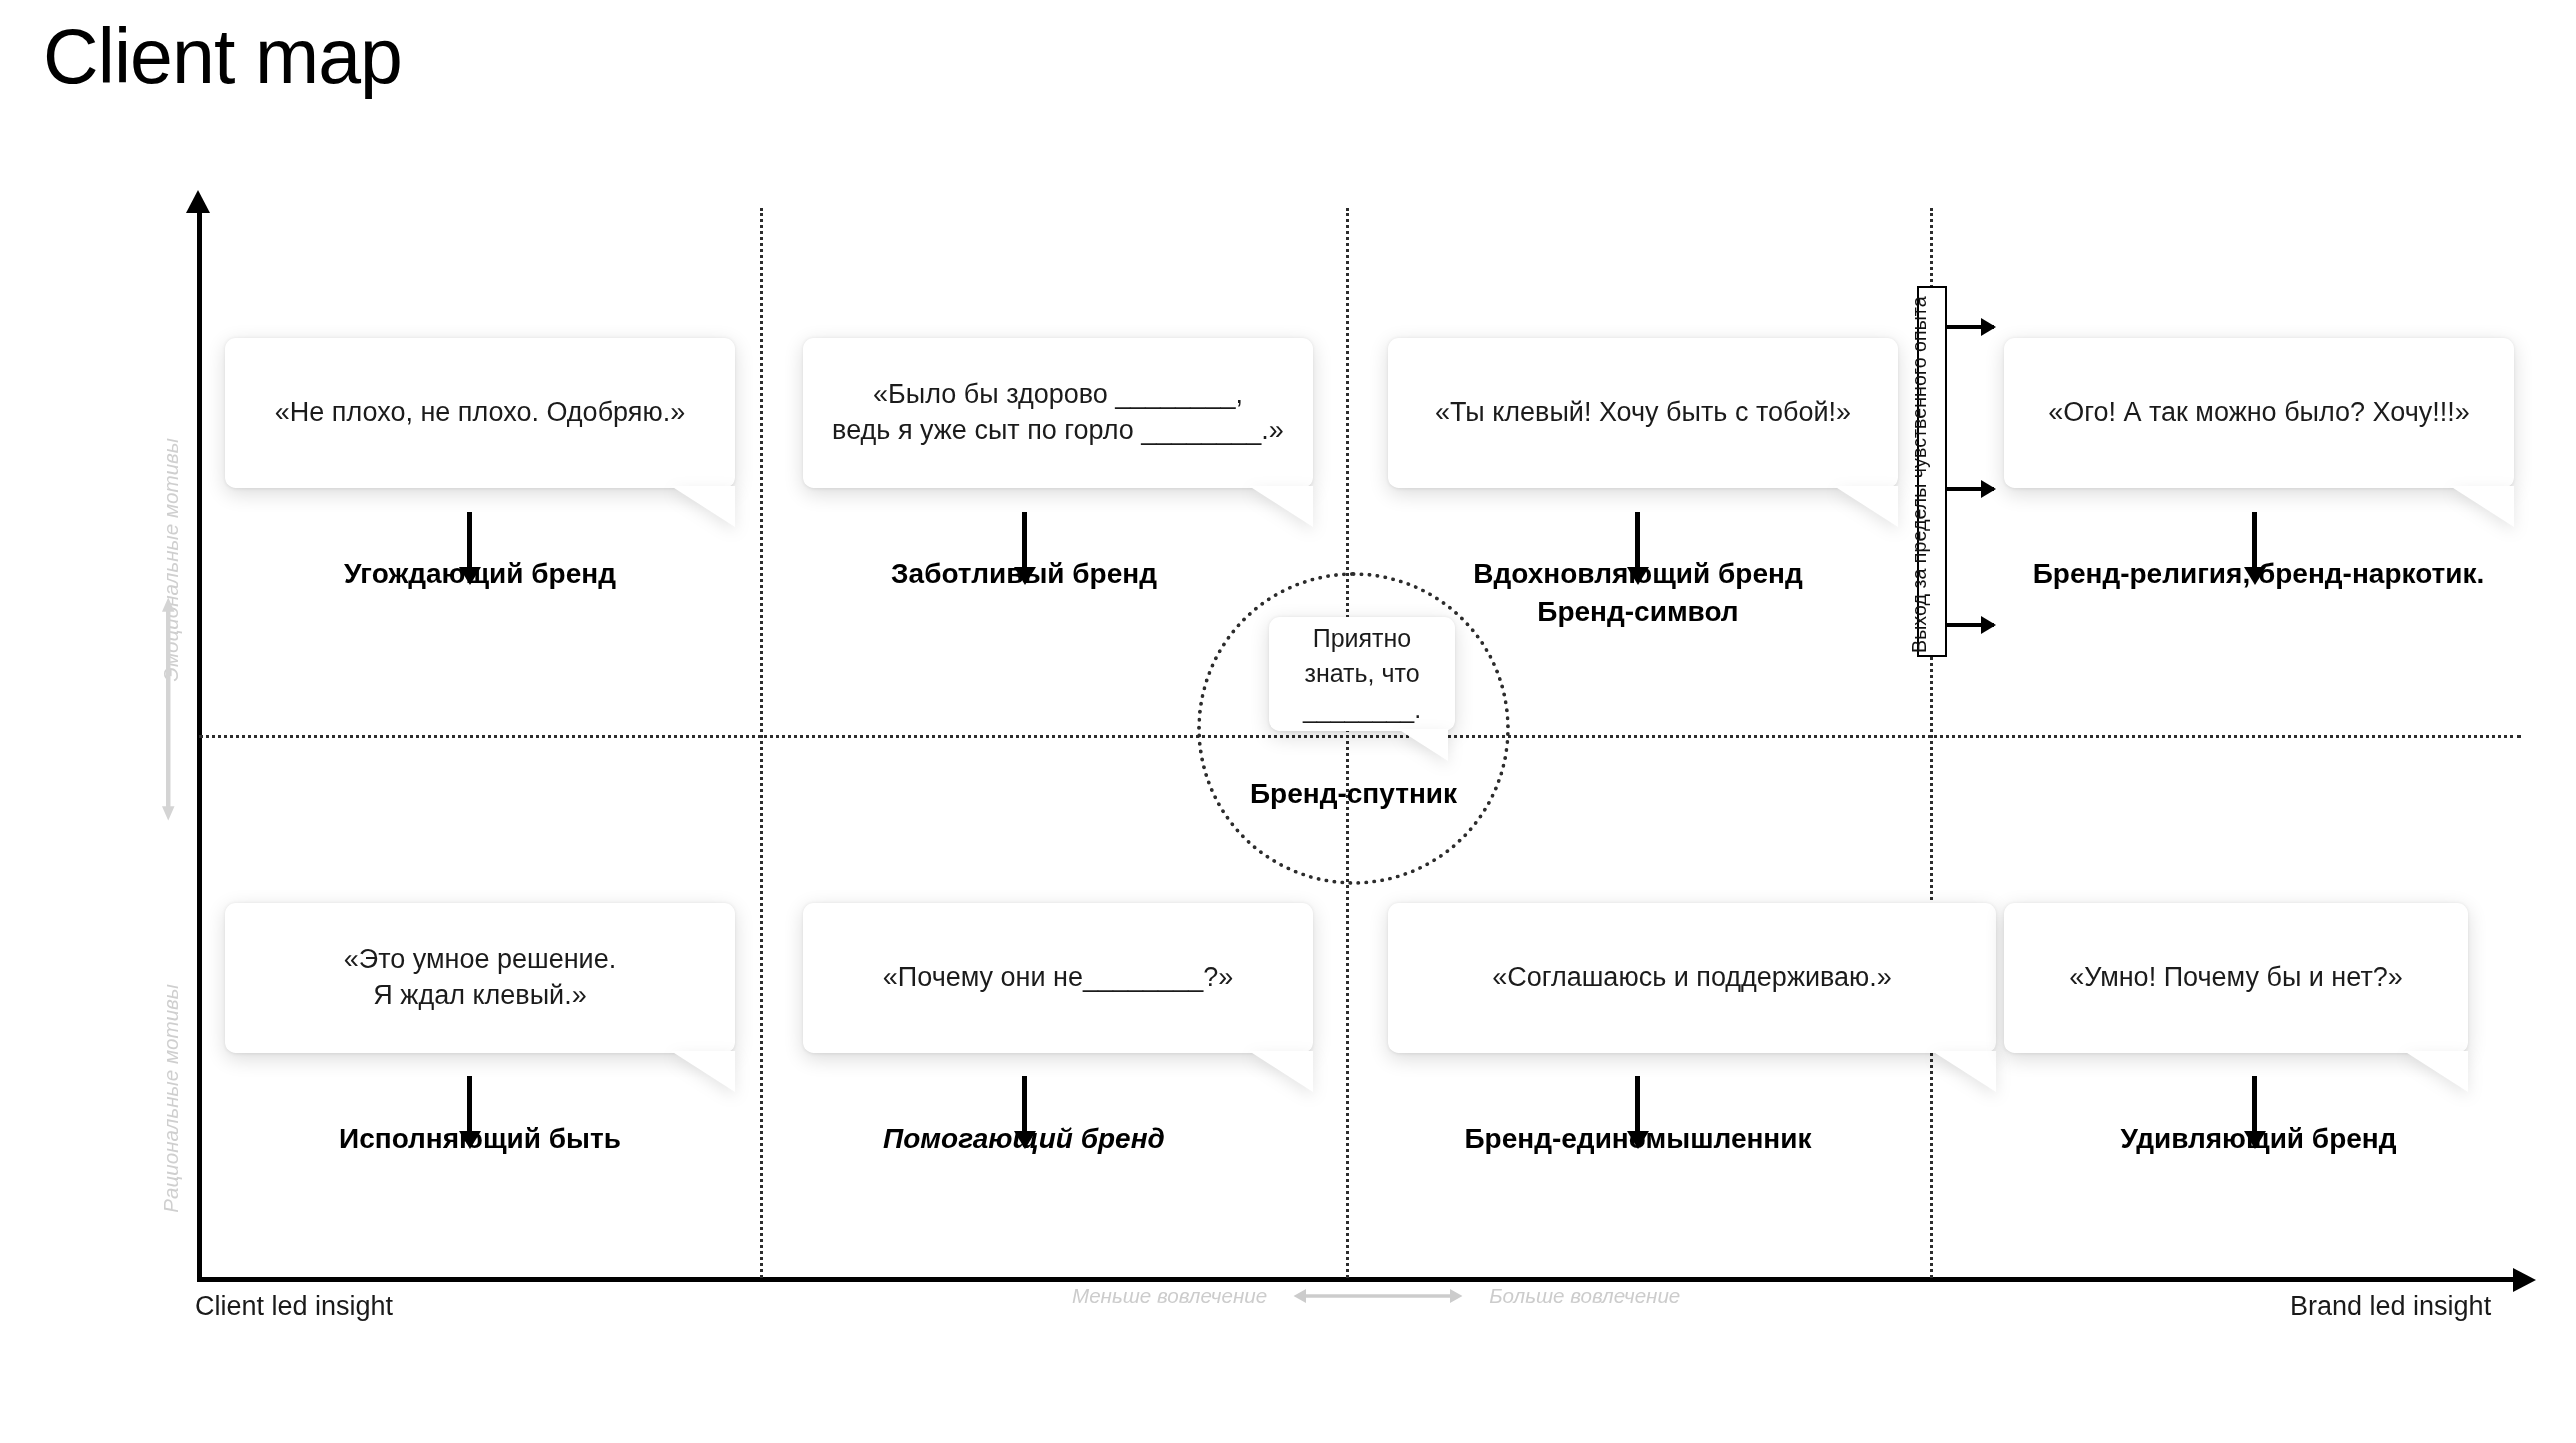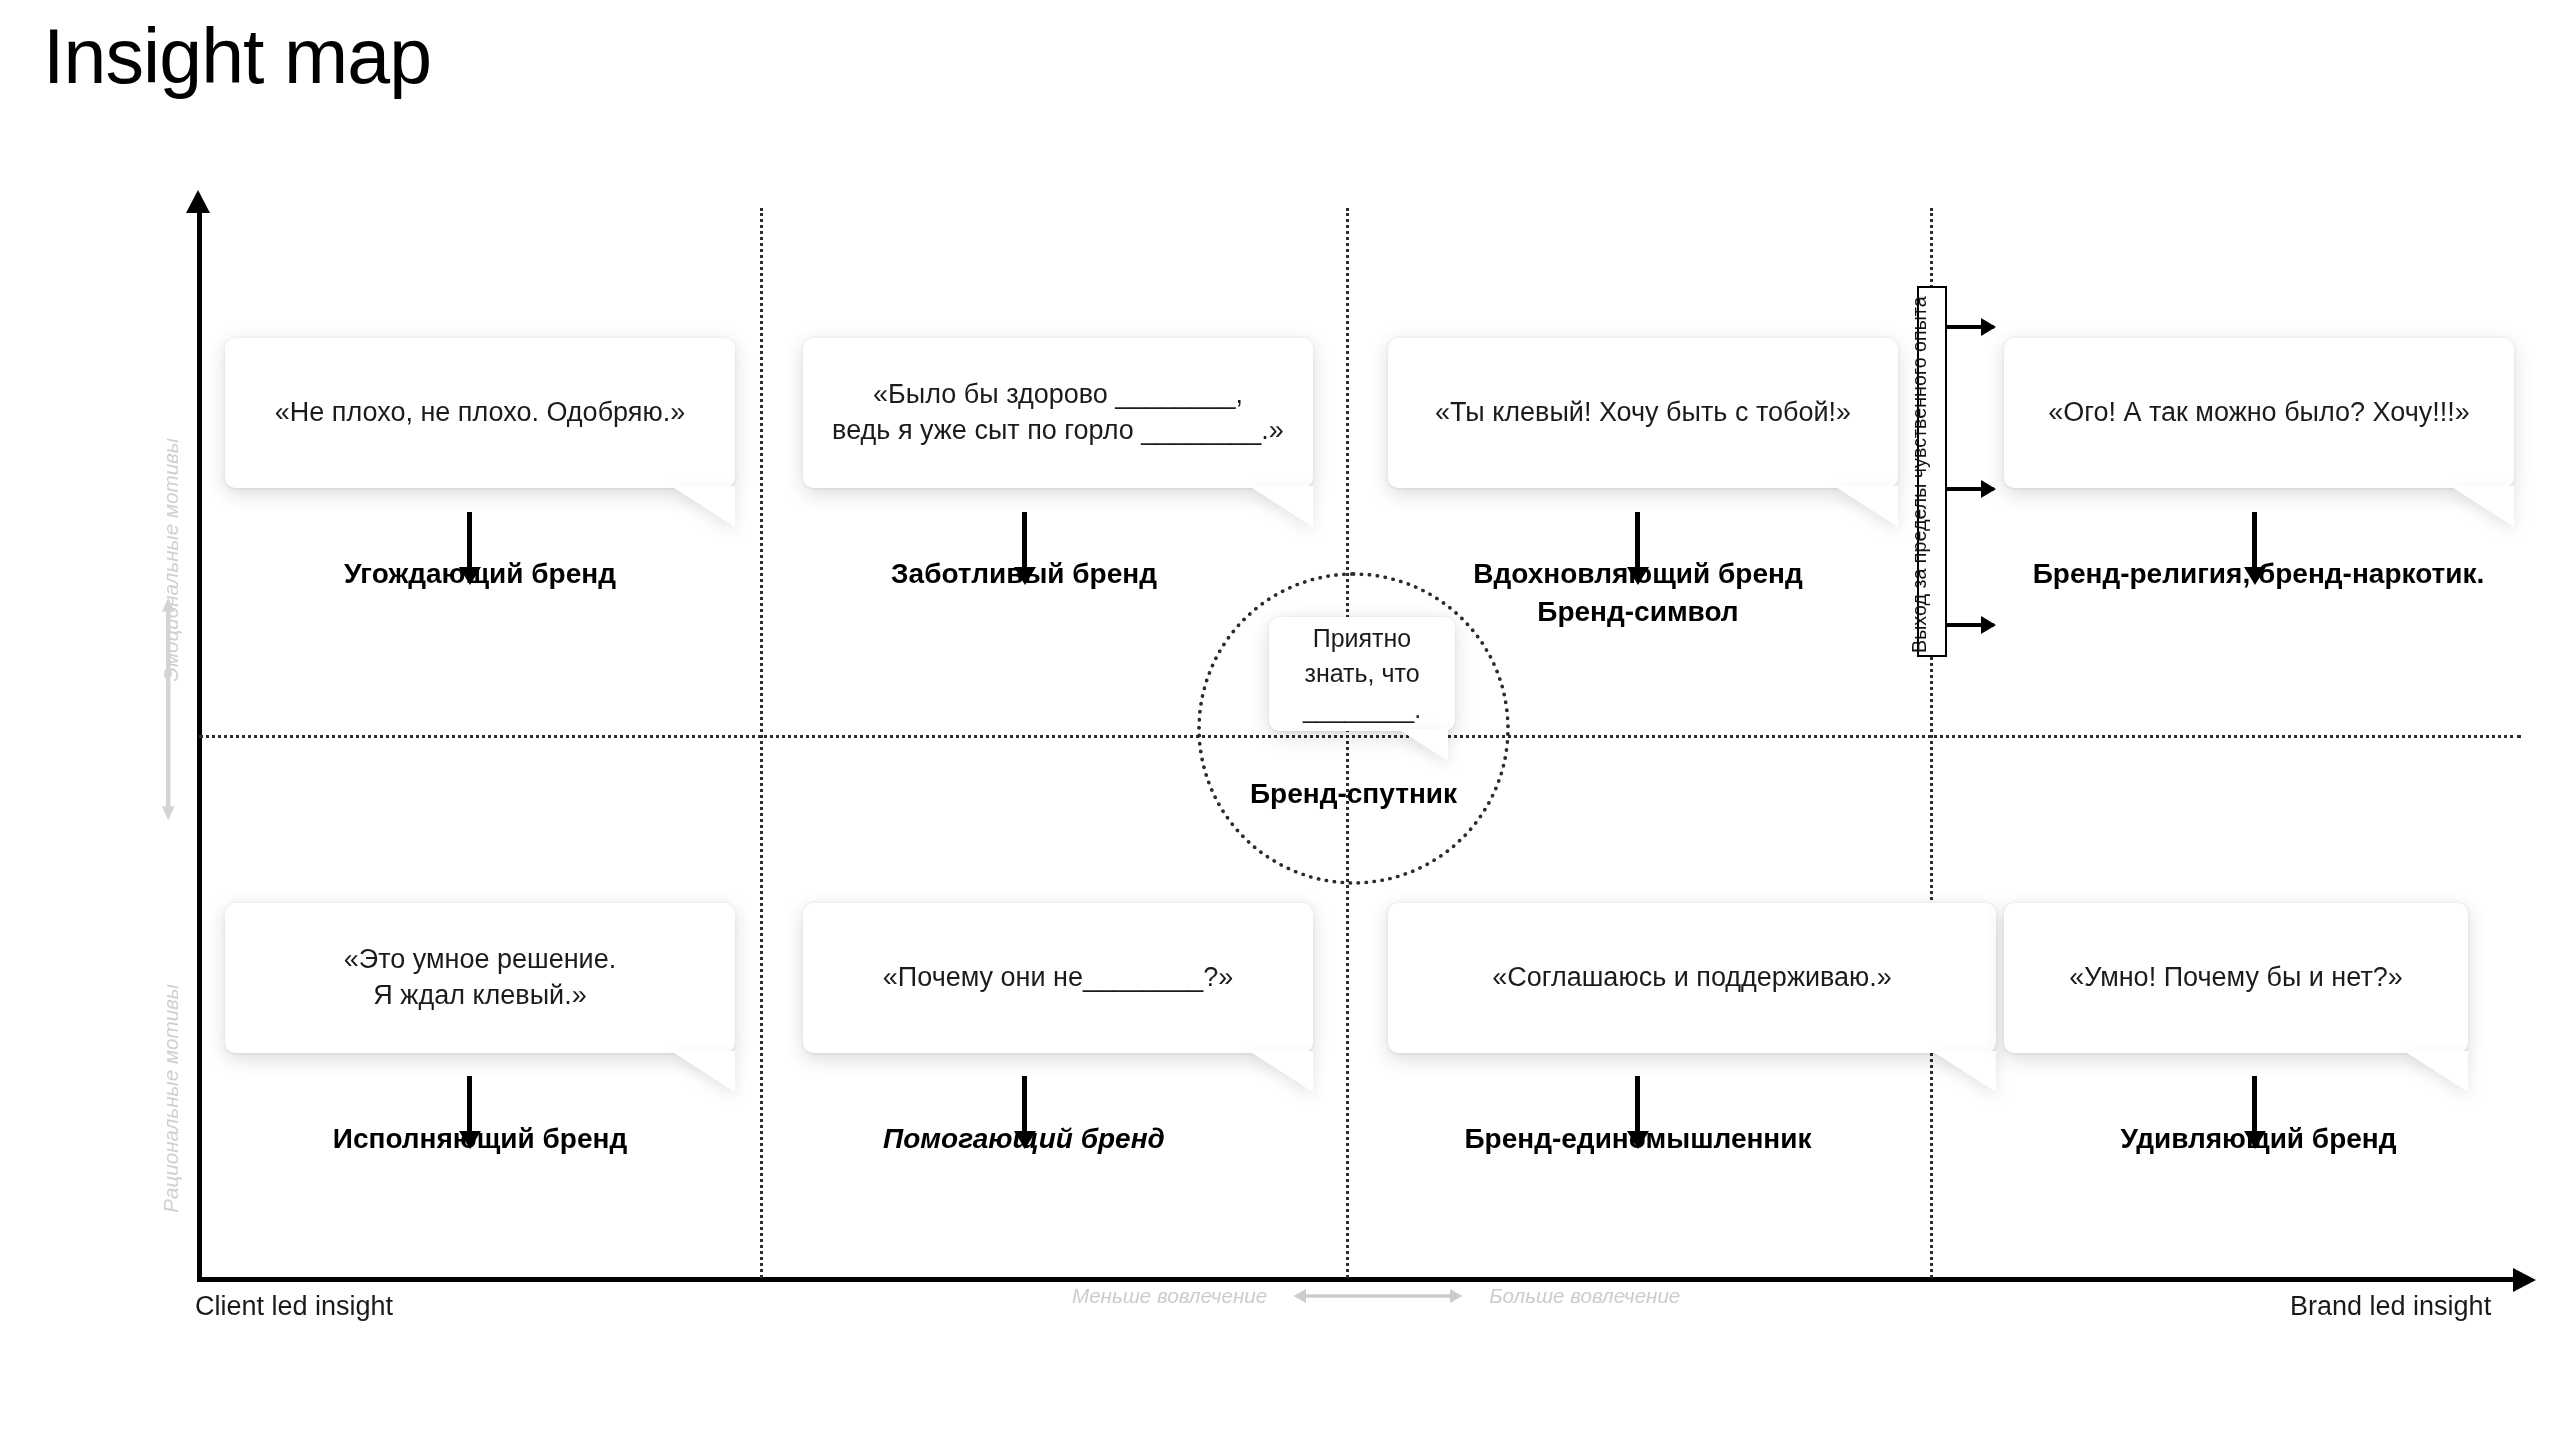--- a/index.html
+++ b/index.html
@@ -293,21 +293,21 @@
     color: #cccccc;
     white-space: nowrap;
   }
   #involve-arrow { width: 170px; height: 16px; }
 </style>
 </head>
 <body>
 
 <div id="canvas">
 
-  <div id="page-title">Insight map</div>
+  <div id="page-title">Client map</div>
 
   <div id="y-axis-line"></div>
   <div id="y-axis-arrow"></div>
   <div id="x-axis-line"></div>
   <div id="x-axis-arrow"></div>
 
   <div class="axis-cap" id="label-client-led">Client led insight</div>
   <div class="axis-cap" id="label-brand-led">Brand led insight</div>
 
   <div class="motive-label" id="motive-emotional">Эмоциональные мотивы</div>
@@ -394,21 +394,21 @@
     <div class="bubble" style="width:510px; height:150px;">
       <div class="bubble-text">«Это умное решение.
 Я ждал клевый.»</div>
       <div class="bubble-tail"></div>
     </div>
   </div>
   <div class="down-arrow" style="left:458px; top:1076px;">
     <div class="shaft" style="height:55px;"></div>
       <div class="head"></div>
   </div>
-  <div class="brand-title" style="left:225px; top:1120px; width:510px;">Исполняющий бренд</div>
+  <div class="brand-title" style="left:225px; top:1120px; width:510px;">Исполняющий быть</div>
 
   <div class="bubble-wrap" style="left:803px; top:903px;">
     <div class="bubble" style="width:510px; height:150px;">
       <div class="bubble-text">«Почему они не________?»</div>
       <div class="bubble-tail"></div>
     </div>
   </div>
   <div class="down-arrow" style="left:1013px; top:1076px;">
     <div class="shaft" style="height:55px;"></div>
       <div class="head"></div>

